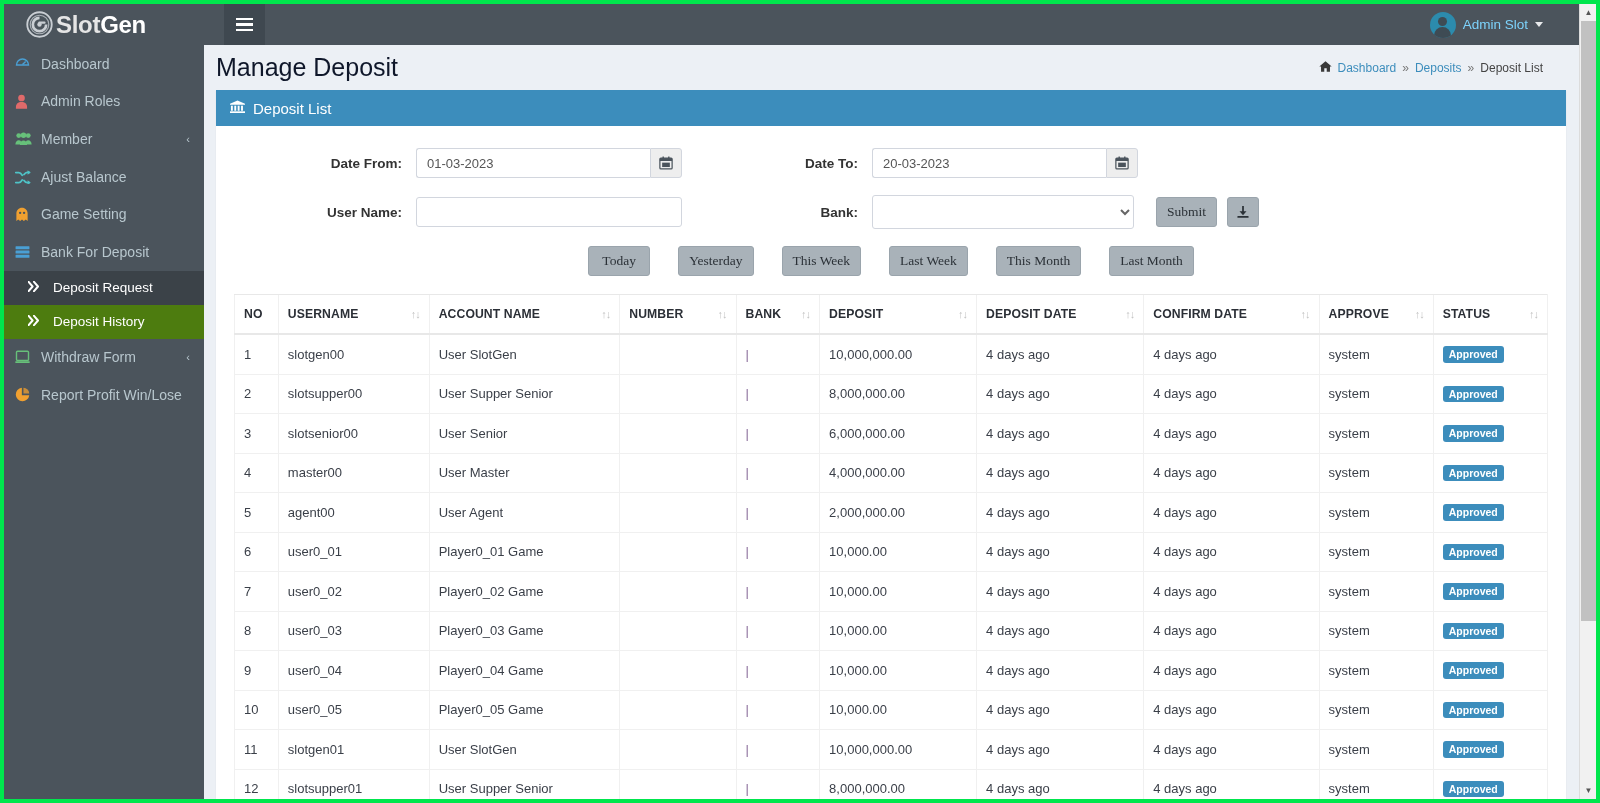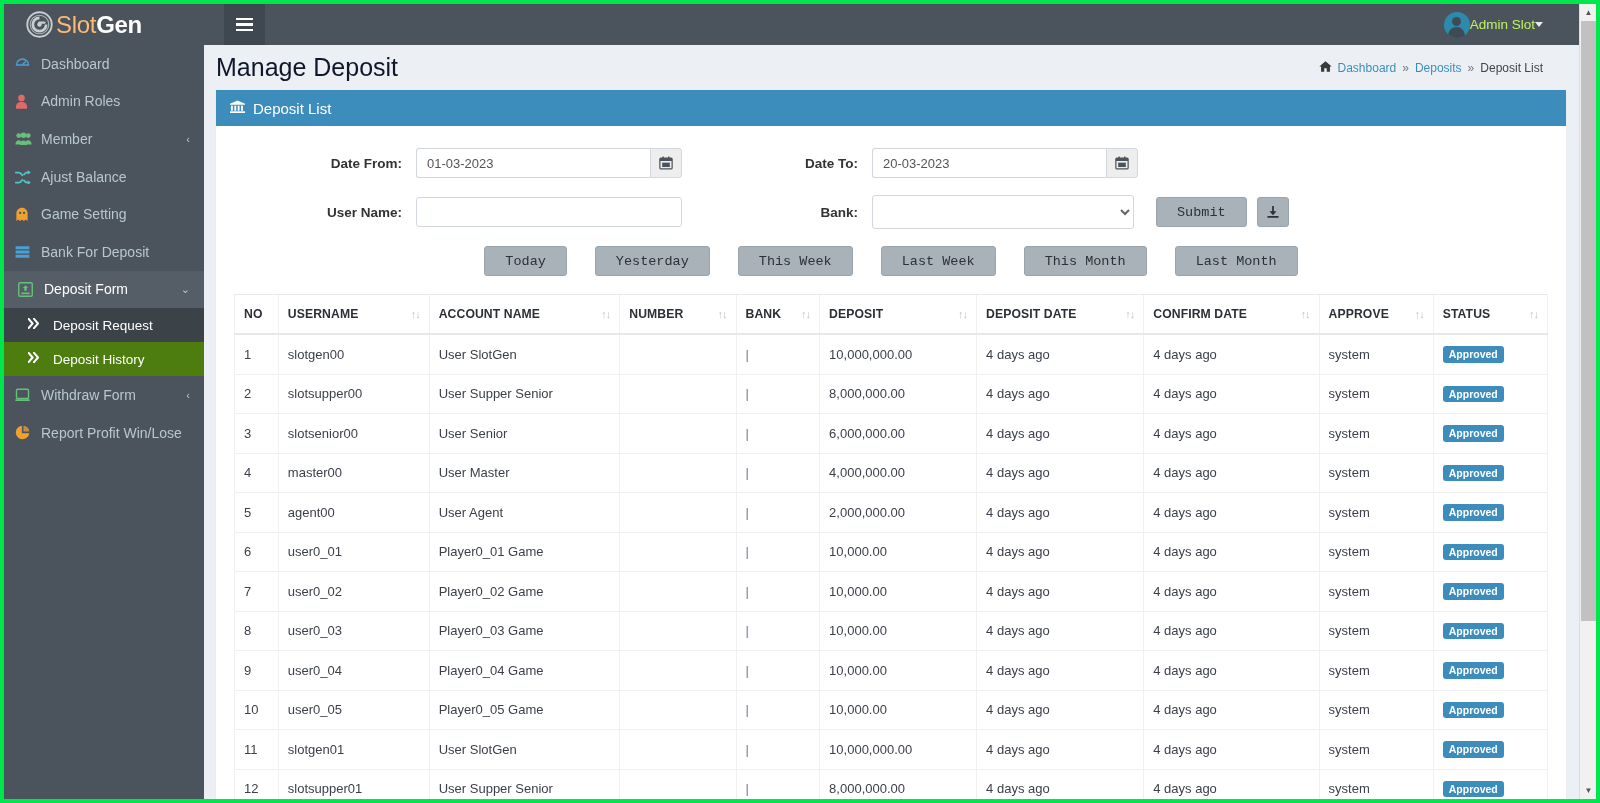--- a/index.html
+++ b/index.html
@@ -26,21 +26,21 @@
     position: relative;
   }
   .logo-bar {
     height: 41px;
     background: #4b545c;
     display: flex; align-items: center;
     padding-left: 22px;
   }
   .logo-mark { width: 27px; height: 27px; flex: 0 0 27px; margin-right: 3px;}
   .logo-text { font-size: 24px; letter-spacing: -0.3px; line-height: 1; }
-  .logo-text .lt-1 { color: #fdba74; font-weight: 400; }
+  .logo-text .lt-1 { color: #e5e5e5; font-weight: 700; }
   .logo-text .lt-2 { color: #ffffff; font-weight: bold; }
 
   .nav-item {
     display: flex; align-items: center;
     height: 37.6px;
     padding-left: 11px;
     color: #b8c7ce;
     font-size: 14px;
     cursor: pointer;
     position: relative;
@@ -77,22 +77,22 @@
     width: 41px; height: 41px;
     background: #3f4850;
     display: flex; flex-direction: column;
     align-items: center; justify-content: center;
     cursor: pointer; gap: 3px;
     margin-left: 20px;
   }
   .hamburger span { display: block; width: 17px; height: 2.5px; background: #fff; }
   .user-block {
     position: absolute; right: 53px; top: 0; height: 41px;
-    display: flex; align-items: center; 
-    color: #bef264; font-size: 13.5px; cursor: pointer;
+    display: flex; align-items: center; gap: 7px;
+    color: #7dd3fc; font-size: 13.5px; cursor: pointer;
   }
   .avatar {
     width: 26px; height: 26px; border-radius: 50%;
     background: #2c8bad; overflow: hidden; position: relative;
   }
   .avatar .head { position:absolute; width:9px; height:9px; border-radius:50%; background:#3e4b54; left:8.5px; top:5px;}
   .avatar .body { position:absolute; width:17px; height:11px; border-radius:9px 9px 0 0; background:#3e4b54; left:4.5px; top:15px;}
   .caret-down { width:0;height:0;border-left:4px solid transparent;border-right:4px solid transparent;border-top:5px solid #e8eaec; }
 
   .page-head {
@@ -139,22 +139,22 @@
     display: flex; align-items: center; justify-content: center;
     cursor: pointer;
   }
   .sel-bank {
     width: 262px; height: 30px; border: 1px solid #d2d6de; background: #fff;
     border-radius: 3px; font-size: 13px; color: #666;
     padding: 16px 8px; font-family: "Liberation Sans", sans-serif;
   }
   .btn-gray {
     background: #a9b2b9; border: 1px solid #9aa4ac; color: #2b3137;
-    font-size: 13.5px; height: 30px; padding: 0 20px; border-radius: 3px;
-    cursor: pointer; font-family: Liberation Mono, monospace;
+    font-size: 13.5px; height: 30px; padding: 0 10px; border-radius: 3px;
+    cursor: pointer; font-family: Liberation Serif, serif;
   }
   .btn-icon {
     background: #a9b2b9; border: 1px solid #9aa4ac; color: #2b3137;
     width: 32px; height: 30px; border-radius: 3px; cursor: pointer;
     display: flex; align-items: center; justify-content: center;
   }
   .quick-row { display: flex; justify-content: center; gap: 28px; margin: 6px 0 18px 0; }
   .quick-row .btn-gray { min-width: 62px; }
 
   
@@ -276,31 +276,20 @@
         </div>
         <div class="nav-item">
           <span class="nav-ico">
             <svg width="15" height="14" viewBox="0 0 16 14">
               <rect x="0.6" y="0.8" width="14.8" height="3.2" rx="0.6" fill="#4a9fd4"></rect>
               <rect x="0.6" y="5.4" width="14.8" height="3.2" rx="0.6" fill="#4a9fd4"></rect>
               <rect x="0.6" y="10" width="14.8" height="3.2" rx="0.6" fill="#4a9fd4"></rect>
             </svg>
           </span>
           <span class="nav-lbl">Bank For Deposit</span>
-        </div>
-        <div class="nav-item active-parent">
-          <span class="nav-ico">
-            <svg width="15" height="15" viewBox="0 0 16 16">
-              <rect x="0.8" y="0.8" width="14.4" height="14.4" rx="1.4" fill="none" stroke="#67c07a" stroke-width="1.5"></rect>
-              <path d="M8 3.4l2.8 3H9.3v3H6.7v-3H5.2z" fill="#67c07a"></path>
-              <rect x="3.6" y="11.2" width="8.8" height="1.8" fill="#67c07a"></rect>
-            </svg>
-          </span>
-          <span class="nav-lbl">Deposit Form</span>
-          <span class="nav-arrow">⌄</span>
         </div>
         <div class="nav-sub">
           <span class="sub-ico"><svg width="12" height="11" viewBox="0 0 12 11">
               <path d="M0.6 0.8L4.6 5.5 0.6 10.2M6 0.8L10 5.5 6 10.2" fill="none" stroke="#fff" stroke-width="2" stroke-linecap="round" stroke-linejoin="round"></path>
             </svg></span>
           <span class="sub-lbl">Deposit Request</span>
         </div>
         <div class="nav-sub sel">
           <span class="sub-ico"><svg width="12" height="11" viewBox="0 0 12 11">
               <path d="M0.6 0.8L4.6 5.5 0.6 10.2M6 0.8L10 5.5 6 10.2" fill="none" stroke="#fff" stroke-width="2" stroke-linecap="round" stroke-linejoin="round"></path>

